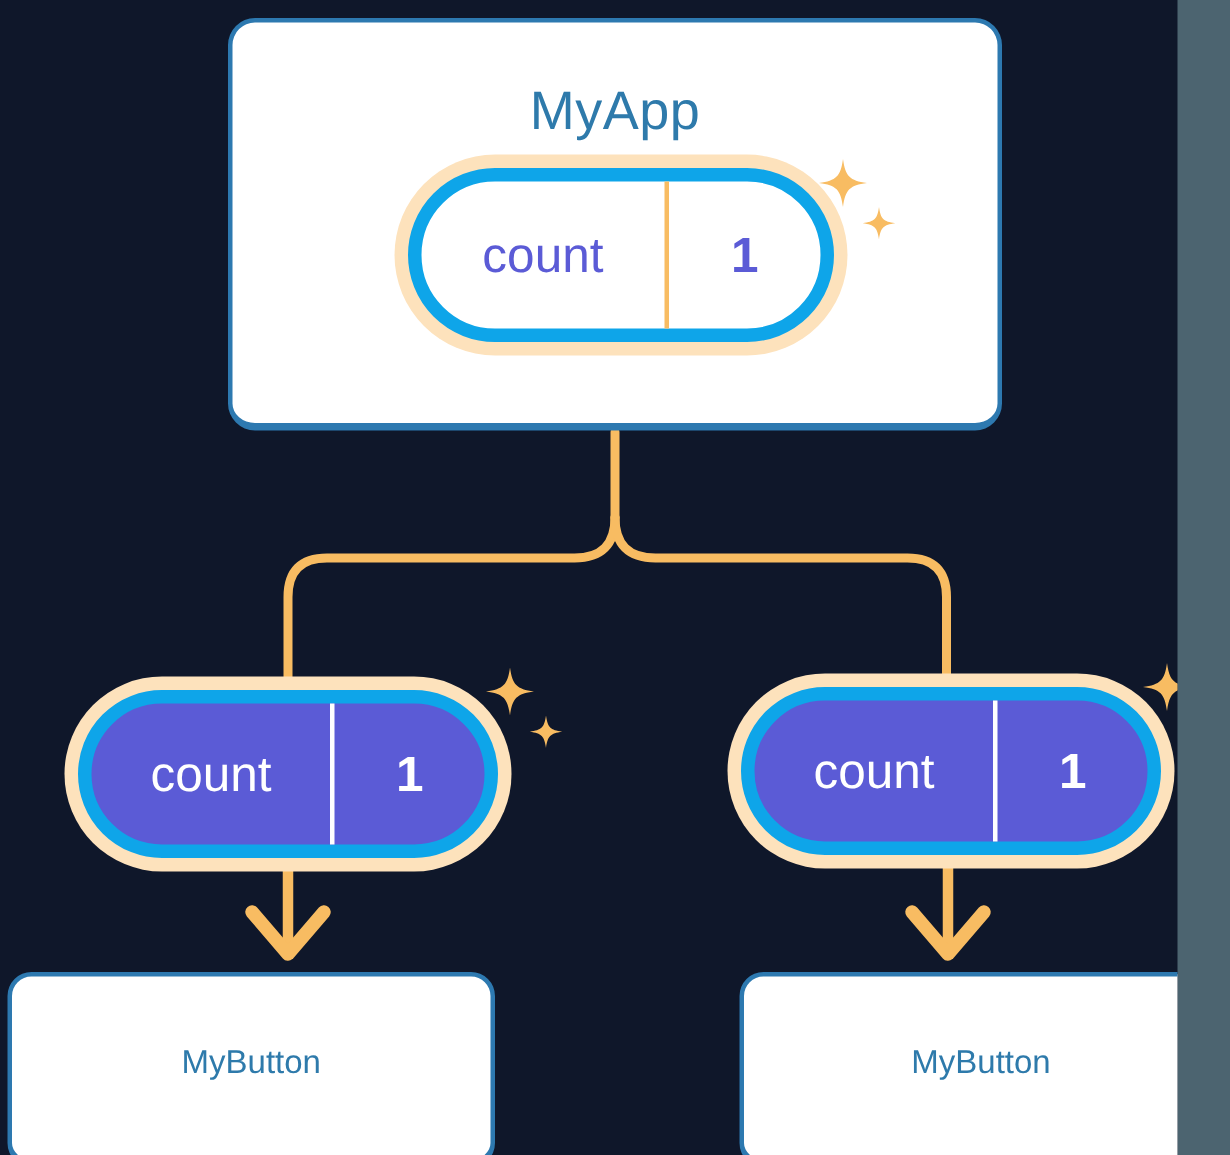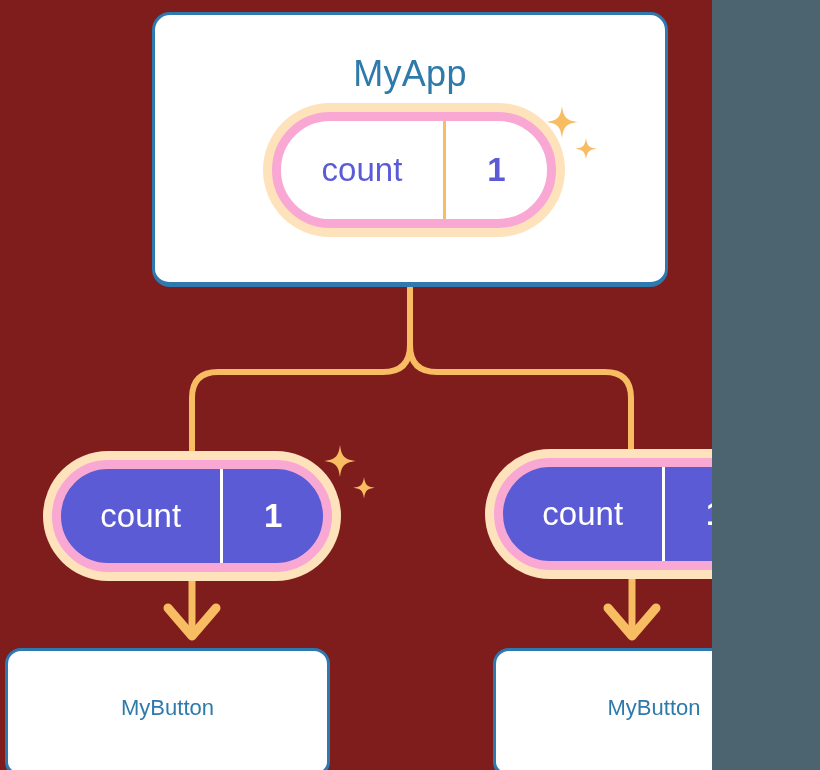--- a/index.html
+++ b/index.html
@@ -2,23 +2,23 @@
 <html><head>
 <meta charset="utf-8">
 <style>
   html, body {
     margin: 0;
     padding: 0;
     background: #4c6470;
   }
   #stage {
     position: relative;
-    width: 712px;
+    width: 785px;
     height: 770px;
-    background: #7f1d1d;
+    background: #0f172a;
     overflow: hidden;
     font-family: "Liberation Sans", sans-serif;
   }
 
   
   #connectors {
     position: absolute;
     left: 0;
     top: 0;
     width: 820px;
@@ -73,21 +73,21 @@
     font-size: 22px;
     font-weight: 400;
   }
 
   
   .pill {
     position: absolute;
     display: flex;
     align-items: stretch;
     box-sizing: border-box;
-    border: 9px solid #f9a8d4;
+    border: 9px solid #0ea5e9;
     border-radius: 999px;
     
     box-shadow: 0 0 0 9px #fde2bc;
   }
   .pill .pill-key,
   .pill .pill-val {
     display: flex;
     align-items: center;
     justify-content: center;
     box-sizing: border-box;

